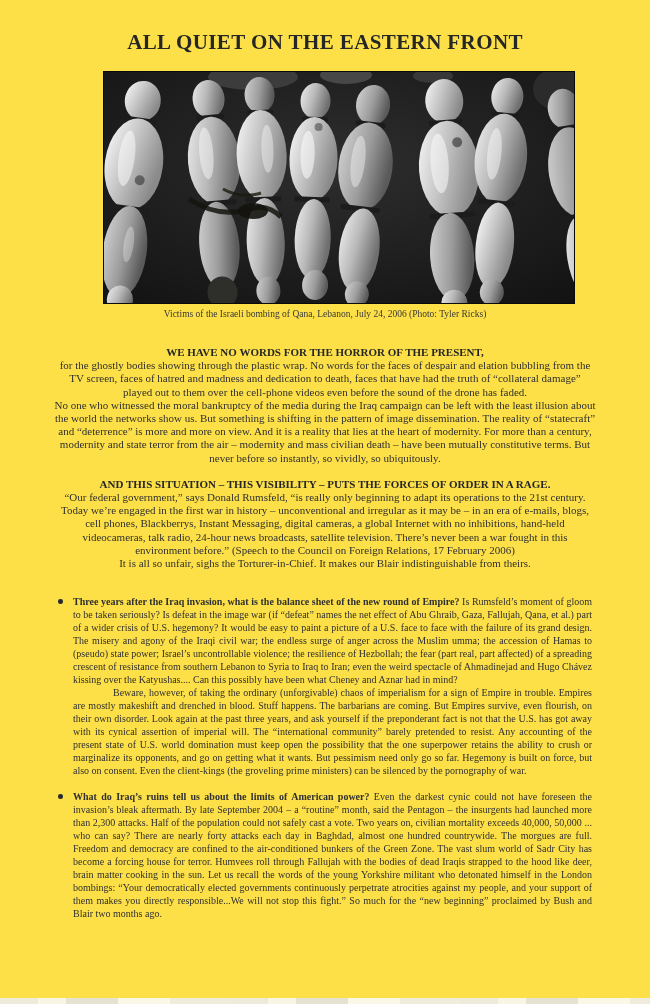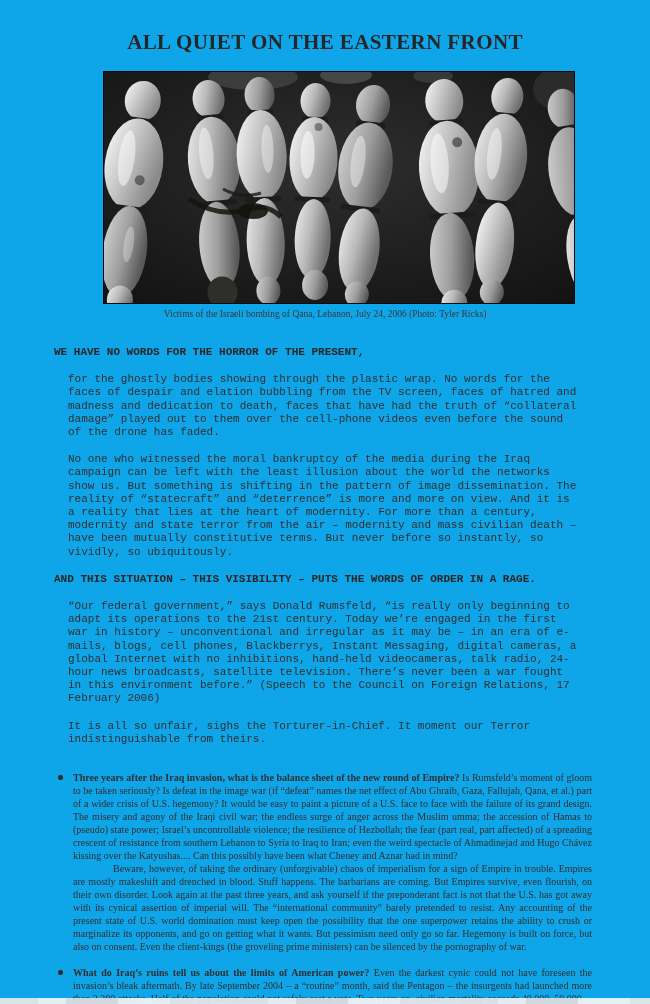--- a/index.html
+++ b/index.html
@@ -1,20 +1,20 @@
 <!DOCTYPE html>
 <html><head>
 <meta charset="utf-8">
 <style>
   html,body { margin:0; padding:0; background:#ffffff; }
   .page {
     position:relative;
     width:650px; height:1004px;
     margin:0 auto;
-    background:#0ea5e9;
+    background:#fde047;
     overflow:hidden;
     font-family:"Liberation Serif","DejaVu Serif",serif;
     color:#2f2f2f;
   }
   .title {
     margin:30px 0 0 0;
     text-align:center;
     font-size:21px;
     line-height:24px;
     font-weight:bold;
@@ -26,34 +26,33 @@
   .photo-caption {
     margin-top:5px;
     text-align:center;
     font-size:9.5px;
     line-height:11px;
     color:#383838;
   }
   .centered {
     width:542px;
     margin:0 auto;
-    text-align:left;
+    text-align:center;
     font-size:11px;
     line-height:13.2px;
-    font-family:Liberation Mono, monospace;
   }
   .centered.first { margin-top:26px; }
   .centered h2 {
     font-size:11px;
     line-height:13.2px;
     font-weight:bold;
     margin:13px 0 0 0;
     color:#262626;
   }
-  .centered p { margin:14px; }
+  .centered p { margin:0; }
   .bullets { width:534px; margin:25px 0 0 58px; }
   .bullet { display:flex; margin-top:13px; }
   .dot { flex:none; width:15px; padding-top:4px; }
   .dot::before {
     content:"";
     display:block;
     width:4.5px; height:4.5px;
     background:#2b2b2b;
     border-radius:50%;
   }
@@ -207,23 +206,23 @@
   <section class="centered first">
     <h2>WE HAVE NO WORDS FOR THE HORROR OF THE PRESENT,</h2>
     <p>for the ghostly bodies showing through the plastic wrap. No words for the faces of despair and elation bubbling from the TV screen, faces of hatred and madness and dedication to death, faces that have had the truth of “collateral damage” played out to them over the cell-phone videos even before the sound of the drone has faded.</p>
   </section>
 
   <section class="centered">
     <p>No one who witnessed the moral bankruptcy of the media during the Iraq campaign can be left with the least illusion about the world the networks show us. But something is shifting in the pattern of image dissemination. The reality of “statecraft” and “deterrence” is more and more on view. And it is a reality that lies at the heart of modernity. For more than a century, modernity and state terror from the air – modernity and mass civilian death – have been mutually constitutive terms. But never before so instantly, so vividly, so ubiquitously.</p>
   </section>
 
   <section class="centered">
-    <h2>AND THIS SITUATION – THIS VISIBILITY – PUTS THE WORDS OF ORDER IN A RAGE.</h2>
+    <h2>AND THIS SITUATION – THIS VISIBILITY – PUTS THE FORCES OF ORDER IN A RAGE.</h2>
     <p>“Our federal government,” says Donald Rumsfeld, “is really only beginning to adapt its operations to the 21st century. Today we’re engaged in the first war in history – unconventional and irregular as it may be – in an era of e-mails, blogs, cell phones, Blackberrys, Instant Messaging, digital cameras, a global Internet with no inhibitions, hand-held videocameras, talk radio, 24-hour news broadcasts, satellite television. There’s never been a war fought in this environment before.” (Speech to the Council on Foreign Relations, 17 February 2006)</p>
-    <p>It is all so unfair, sighs the Torturer-in-Chief. It moment our Terror indistinguishable from theirs.</p>
+    <p>It is all so unfair, sighs the Torturer-in-Chief. It makes our Blair indistinguishable from theirs.</p>
   </section>
 
   <div class="bullets">
 
     <div class="bullet">
       <span class="dot"></span>
       <div class="bullet-text">
         <p><span class="lead">Three years after the Iraq invasion, what is the balance sheet of the new round of Empire?</span><span> Is Rumsfeld’s moment of gloom to be taken seriously? Is defeat in the image war (if “defeat” names the net effect of Abu Ghraib, Gaza, Fallujah, Qana, et al.) part of a wider crisis of U.S. hegemony? It would be easy to paint a picture of a U.S. face to face with the failure of its grand design. The misery and agony of the Iraqi civil war; the endless surge of anger across the Muslim umma; the accession of Hamas to (pseudo) state power; Israel’s uncontrollable violence; the resilience of Hezbollah; the fear (part real, part affected) of a spreading crescent of resistance from southern Lebanon to Syria to Iraq to Iran; even the weird spectacle of Ahmadinejad and Hugo Chávez kissing over the Katyushas.... Can this possibly have been what Cheney and Aznar had in mind?</span></p>
         <p class="indent">Beware, however, of taking the ordinary (unforgivable) chaos of imperialism for a sign of Empire in trouble. Empires are mostly makeshift and drenched in blood. Stuff happens. The barbarians are coming. But Empires survive, even flourish, on their own disorder. Look again at the past three years, and ask yourself if the preponderant fact is not that the U.S. has got away with its cynical assertion of imperial will. The “international community” barely pretended to resist. Any accounting of the present state of U.S. world domination must keep open the possibility that the one superpower retains the ability to crush or marginalize its opponents, and go on getting what it wants. But pessimism need only go so far. Hegemony is built on force, but also on consent. Even the client-kings (the groveling prime ministers) can be silenced by the pornography of war.</p>
       </div>

